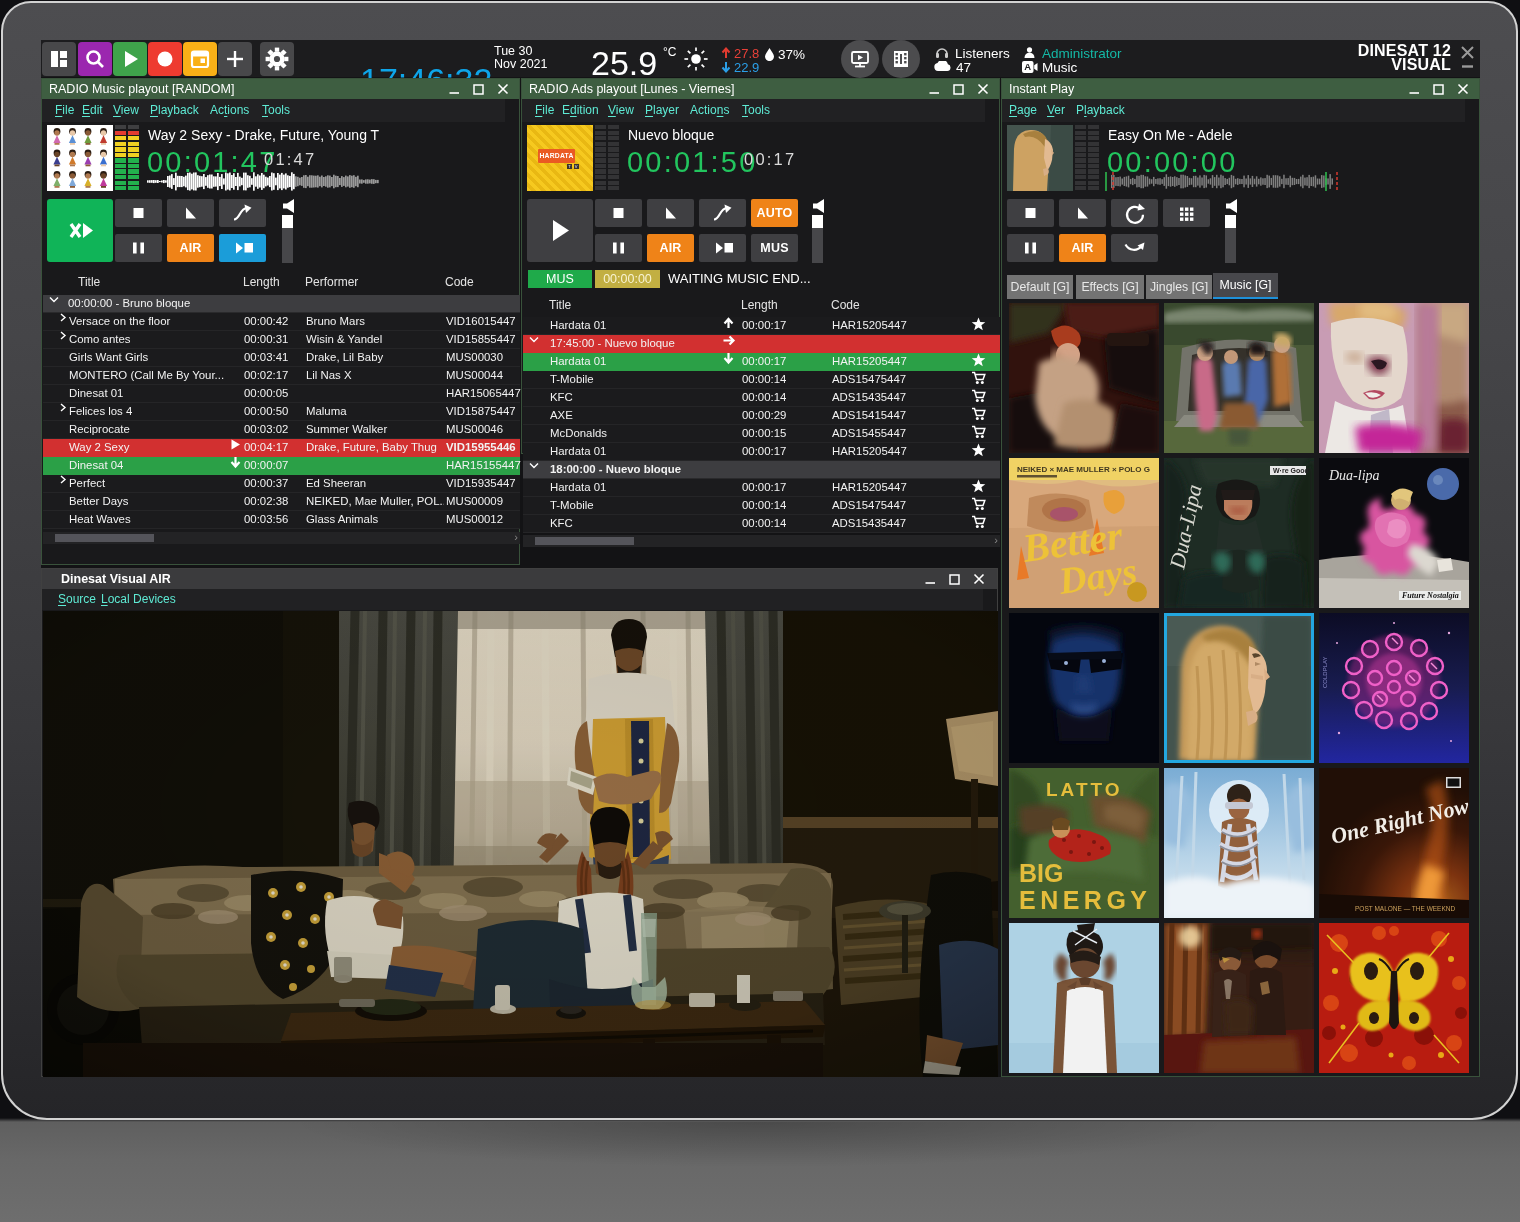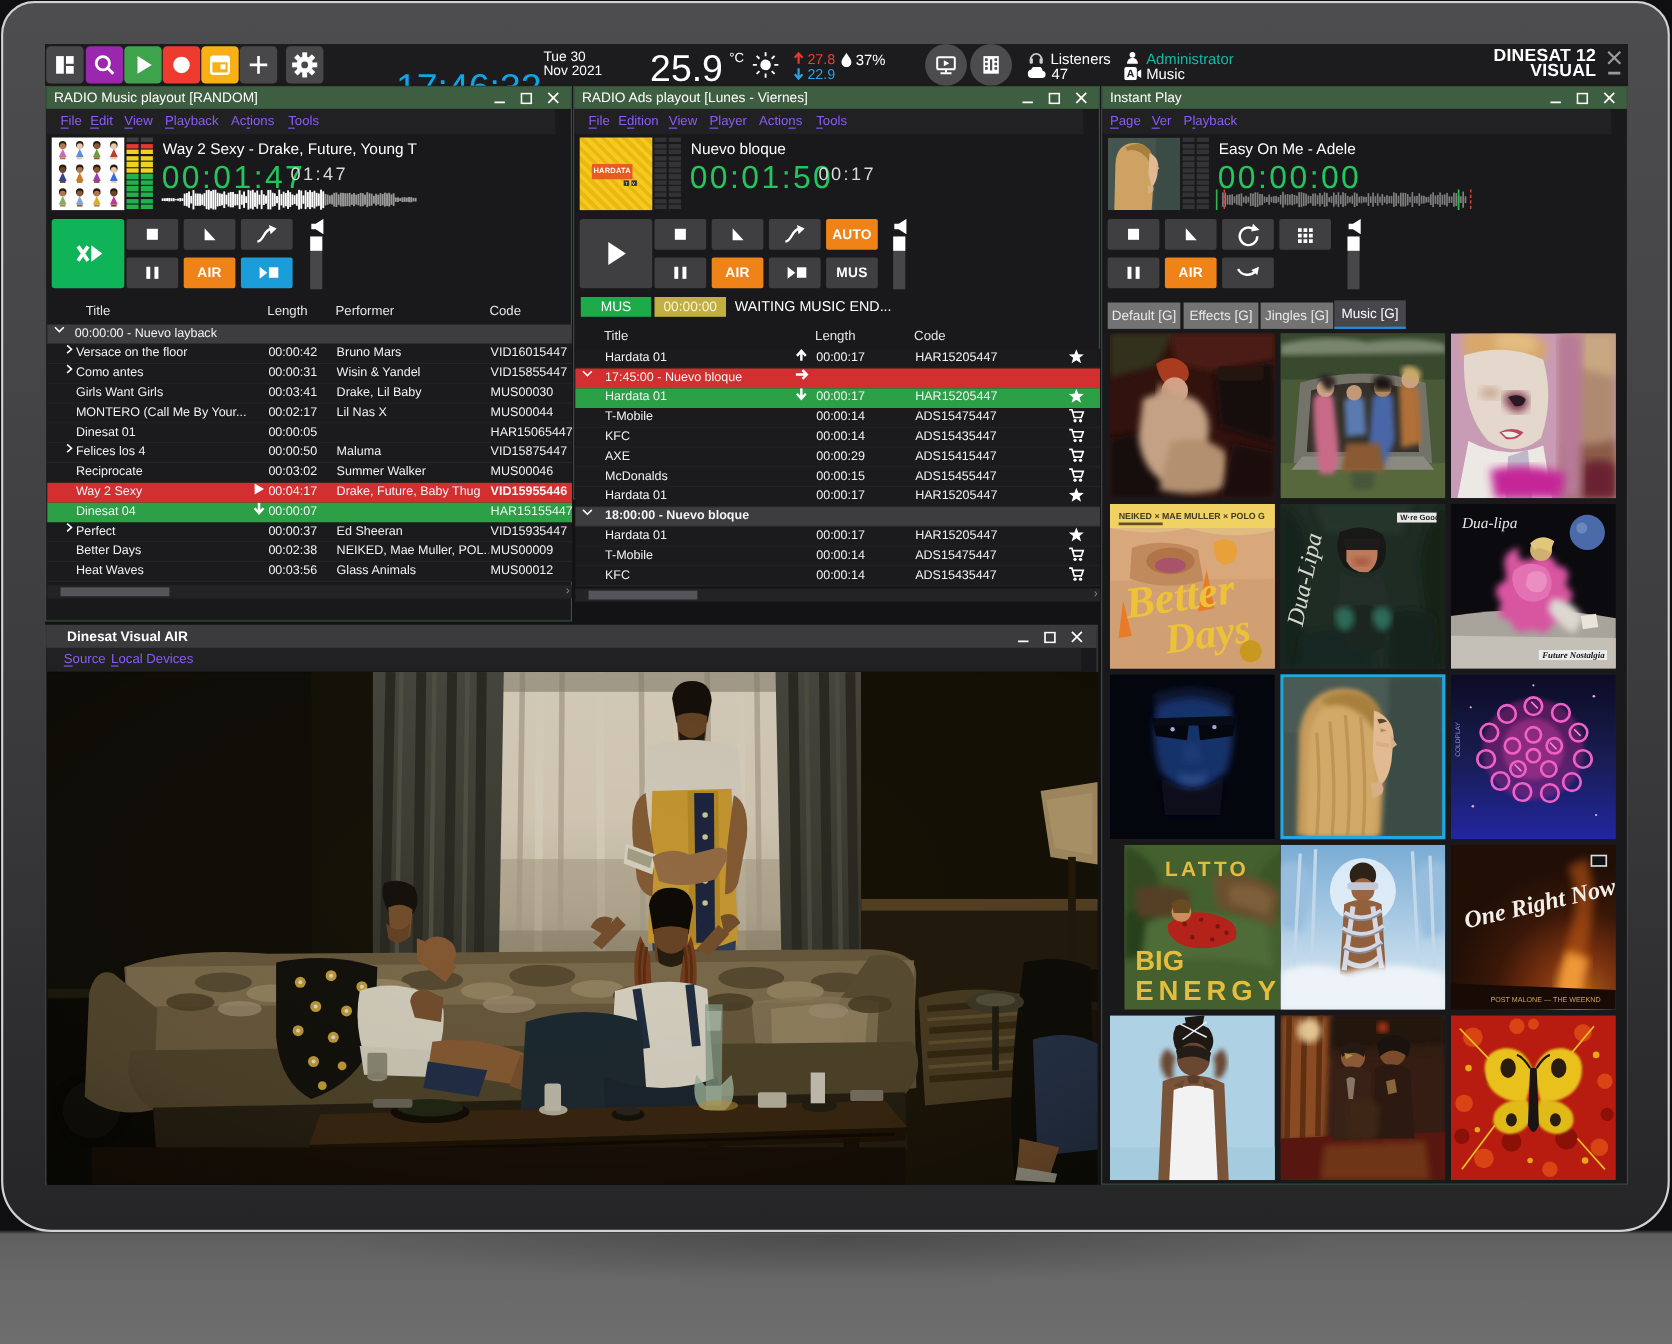--- a/index.html
+++ b/index.html
@@ -7,21 +7,21 @@
 #stage{position:relative;width:1520px;height:1222px;background:linear-gradient(#0f0f12 0,#0f0f12 1118px,#5f5f5f 1122px,#686868 1160px,#6e6e6e 1222px)}
 #device{position:absolute;left:1px;top:1px;width:1517px;height:1119px;border:2px solid #d2d2d2;border-radius:30px 30px 46px 46px;background:linear-gradient(#4d4d50 0,#454548 30%,#38383b 65%,#29292c 92%,#252528 100%)}
 #shadow{position:absolute;left:80px;top:1122px;width:1360px;height:70px;background:radial-gradient(ellipse 48% 90% at 50% 0,rgba(0,0,0,.22),rgba(0,0,0,0) 72%)}
 #screen{position:absolute;left:41px;top:40px;width:1439px;height:1037px;background:#131315}
 .a{position:absolute}
 #toolbar{position:absolute;left:0;top:0;width:1439px;height:37px;background:#1c1c1e}
 .tbtn{position:absolute;top:2px;width:34px;height:34px;border-radius:4px;background:#48484a}
 .panel{position:absolute;background:#19191b;border:1px solid #39523b}
 .tbar{position:absolute;left:0;top:0;right:0;height:20px;background:#3e5e41;color:#fff;font-size:12.5px;line-height:20px;padding-left:7px}
 .tbar.gray{background:#3b3b3d;font-weight:bold;padding-left:19px}
-.menubar{position:absolute;left:0;right:14px;top:20px;height:23px;background:#212123;color:#8b5cf6;font-size:12px;line-height:23px}
+.menubar{position:absolute;left:0;right:14px;top:20px;height:23px;background:#212123;color:#5eead4;font-size:12px;line-height:23px}
 .menubar span{position:absolute;top:0;white-space:nowrap}
 .menubar u{text-decoration:underline;text-underline-offset:2px}
 .songtitle{position:absolute;color:#fff;font-size:14px;white-space:nowrap}
 .bigtime{position:absolute;color:#22c55e;font-size:29px;letter-spacing:2.2px}
 .smalltime{position:absolute;color:#dadada;font-size:16.5px;letter-spacing:2.2px}
 .pbtn{position:absolute;width:47px;height:28px;background:#3f3f42;border-radius:2px;color:#fff}
 .pbtn.org{background:#ef8318}
 .pbtn.blu{background:#1b9dd9}
 .plab{font-weight:bold;font-size:12.5px;text-align:center;line-height:28px;letter-spacing:0.2px}
 .thead{position:absolute;color:#e4e4e4;font-size:12px;white-space:nowrap}
@@ -433,21 +433,21 @@
         <div class="thead" style="left:36px;top:196px">Title</div>
         <div class="thead" style="left:201px;top:196px">Length</div>
         <div class="thead" style="left:263px;top:196px">Performer</div>
         <div class="thead" style="left:403px;top:196px">Code</div>
         <div class="prow blk" style="left:1px;top:216px;width:477px">
           <div style="left:6px;">
             <svg width="10" height="9" style="vertical-align:-1px">
               <path d="M1 2.5 L5 6.5 L9 2.5" fill="none" stroke="#fff" stroke-width="1.4"></path>
             </svg>
           </div>
-          <div style="left:25px;">00:00:00 - Nuevo layback</div>
+          <div style="left:25px;">00:00:00 - Bruno bloque</div>
         </div>
         <div class="prow " style="left:1px;top:234px;width:477px">
           <div style="left:26px;width:172px;overflow:hidden">Versace on the floor</div>
           <div style="left:16px;">
             <svg width="8" height="9" style="vertical-align:-1px">
               <path d="M2 1 L6 4.5 L2 8" fill="none" stroke="#fff" stroke-width="1.4"></path>
             </svg>
           </div>
           <div style="left:201px;">00:00:42</div>
           <div style="left:263px;width:138px;overflow:hidden">Bruno Mars</div>
@@ -1527,21 +1527,21 @@
 <g fill="#e8a8e0">
               <circle cx="20" cy="120" r="1.2"></circle>
               <circle cx="130" cy="20" r="1.2"></circle>
               <circle cx="18" cy="30" r="1"></circle>
               <circle cx="132" cy="128" r="1"></circle>
               <circle cx="75" cy="10" r="1"></circle>
             </g>
 <text x="8" y="75" font-size="6" fill="#8a8ac8" transform="rotate(-90 8 75)" font-family="Liberation Sans">COLDPLAY</text>
 </svg>
 </div>
-        <div class="cell" style="left:20px;top:689px;">
+        <div class="cell" style="left:7px;top:689px;">
 <svg width="150" height="150" viewBox="0 0 150 150">
             <defs>
               <filter id="b10">
                 <feGaussianBlur stdDeviation="3"></feGaussianBlur>
               </filter>
             </defs>
 <rect width="150" height="150" fill="#44602e"></rect>
 <path d="M0 0 Q40 18 30 50 L0 60z" fill="#304a20" filter="url(#b10)"></path>
 <path d="M150 0 Q110 25 120 60 L150 70z" fill="#3a5526" filter="url(#b10)"></path>
 <path d="M0 60 Q20 50 30 66 L26 100 L0 104z" fill="#27401c" filter="url(#b10)"></path>

